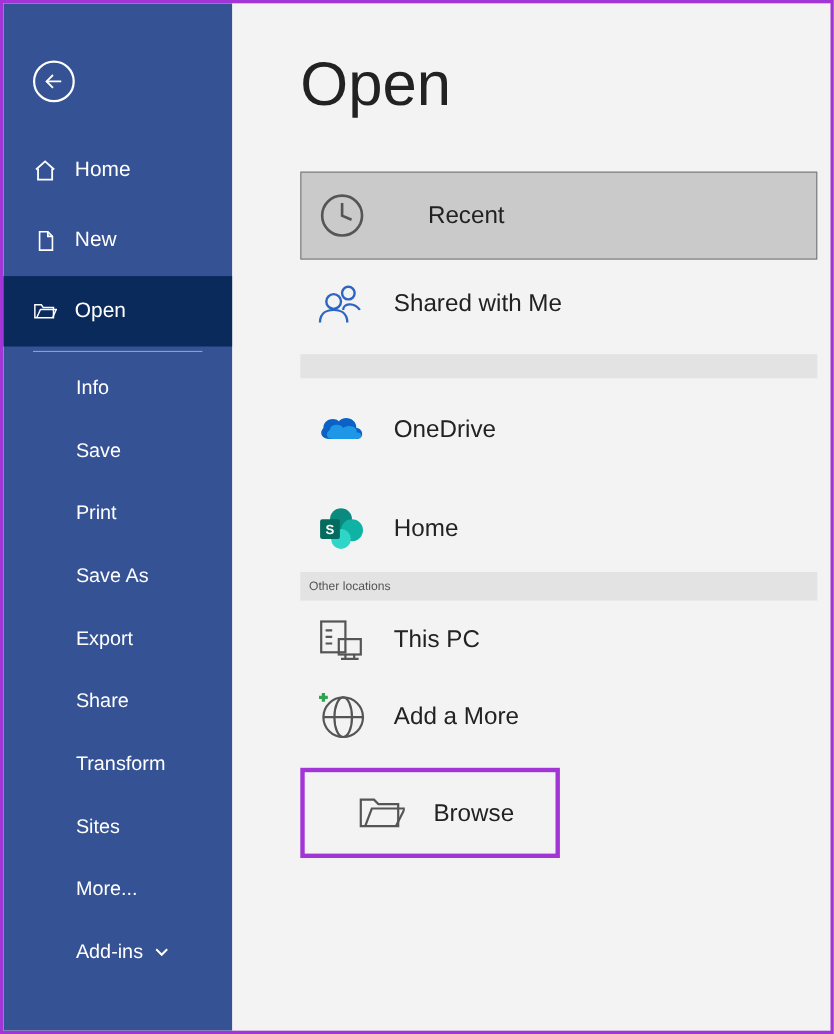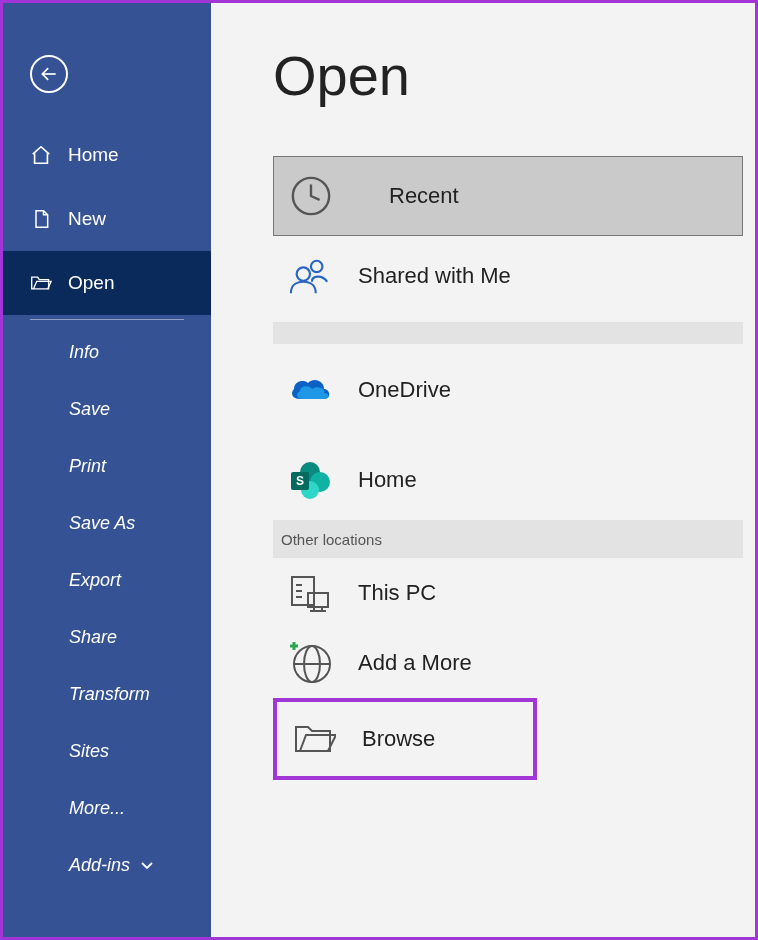--- a/index.html
+++ b/index.html
@@ -60,21 +60,20 @@
     .sb-divider {
       height: 1px;
       background: rgba(255,255,255,0.45);
       margin: 4px 27px 4px 27px;
     }
 
     .sb-sub {
       padding: 18px 0 18px 66px;
       font-size: 18px;
       cursor: pointer;
-      font-style: italic;
     }
     .sb-sub .chev {
       display: inline-block;
       margin-left: 6px;
     }
 
     
     .main {
       flex: 1;
       padding: 40px 12px 0 62px;
@@ -110,32 +109,33 @@
       background: #cacaca;
       border: 1px solid #777;
       gap: 30px;
     }
     .section-bar {
       height: 22px;
       background: #e3e3e3;
       margin: 6px 0;
     }
     .section-header {
-      height: 38px;
+      height: 26px;
       background: #e3e3e3;
       padding-left: 8px;
-      font-size: 15px;
+      font-size: 11px;
       color: #555;
       display: flex;
       align-items: center;
     }
     .browse-box {
       border: 4px solid #a235d6;
-      width: 264px;
-      margin-top: 0;
+      width: 236px;
+      margin-top: 12px;
+      padding-left: 32px;
     }
     .browse-box .loc-item { height: 74px; }
 
     svg { display: block; }
   </style>
 </head>
 <body>
 
 <div class="sidebar">
 

